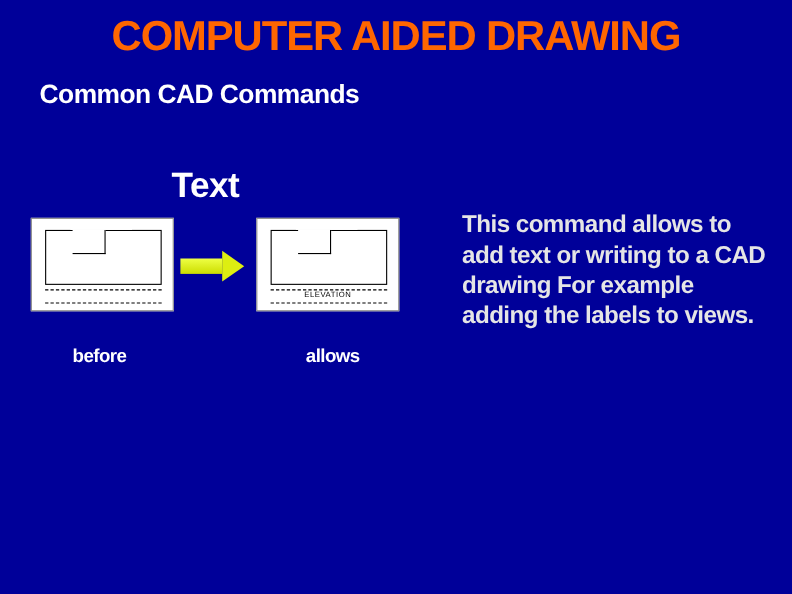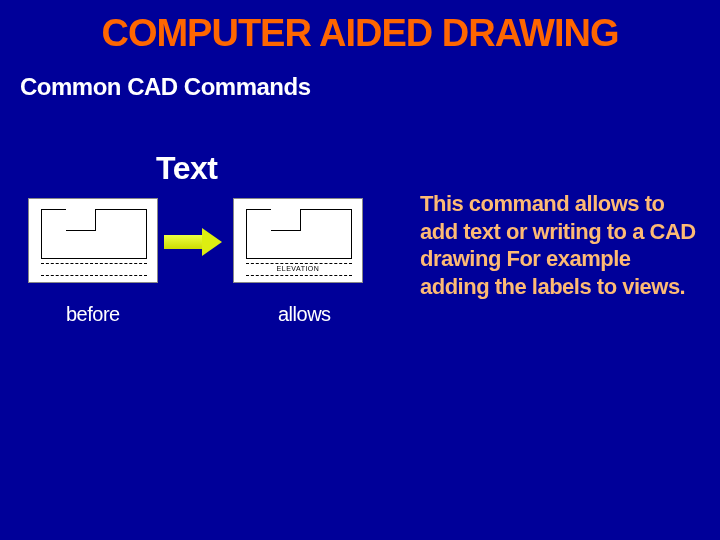--- a/index.html
+++ b/index.html
@@ -18,37 +18,37 @@
       font-weight: 900;
       text-align: center;
       padding-top: 12px;
       letter-spacing: -1px;
       font-stretch: condensed;
     }
     .subtitle {
       color: #ffffff;
       font-size: 24px;
       font-weight: 900;
-      padding-left: 20px;
+      padding-left: 36px;
       padding-top: 18px;
       letter-spacing: -0.5px;
       font-stretch: condensed;
     }
     .command-label {
       color: #ffffff;
       font-size: 32px;
       font-weight: 900;
       position: absolute;
       top: 150px;
       left: 156px;
       letter-spacing: -0.5px;
       font-stretch: condensed;
     }
     .description {
-      color: #fdba74;
+      color: #e5e5e5;
       font-size: 22px;
       font-weight: 900;
       position: absolute;
       top: 190px;
       left: 420px;
       width: 280px;
       line-height: 1.25;
       letter-spacing: -0.5px;
       font-stretch: condensed;
     }
@@ -129,24 +129,24 @@
       top: 0;
       left: 38px;
       width: 0;
       height: 0;
       border-top: 14px solid transparent;
       border-bottom: 14px solid transparent;
       border-left: 20px solid #ddee11;
     }
     .caption {
       color: #ffffff;
-      font-size: 20px;
-      font-weight: 400;
+      font-size: 17px;
+      font-weight: 700;
       position: absolute;
-      top: 303px;
+      top: 314px;
       letter-spacing: -0.5px;
       font-stretch: condensed;
     }
     .caption-before { left: 66px; }
     .caption-after { left: 278px; }
   </style>
 </head>
 <body>
 
 <div class="title">COMPUTER AIDED DRAWING</div>

